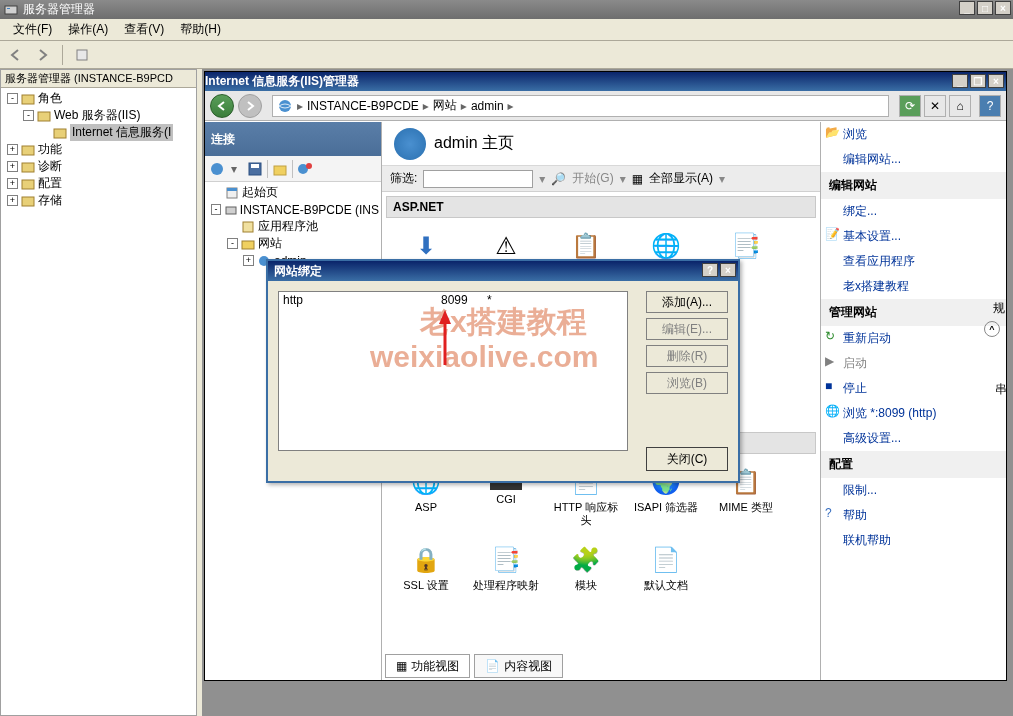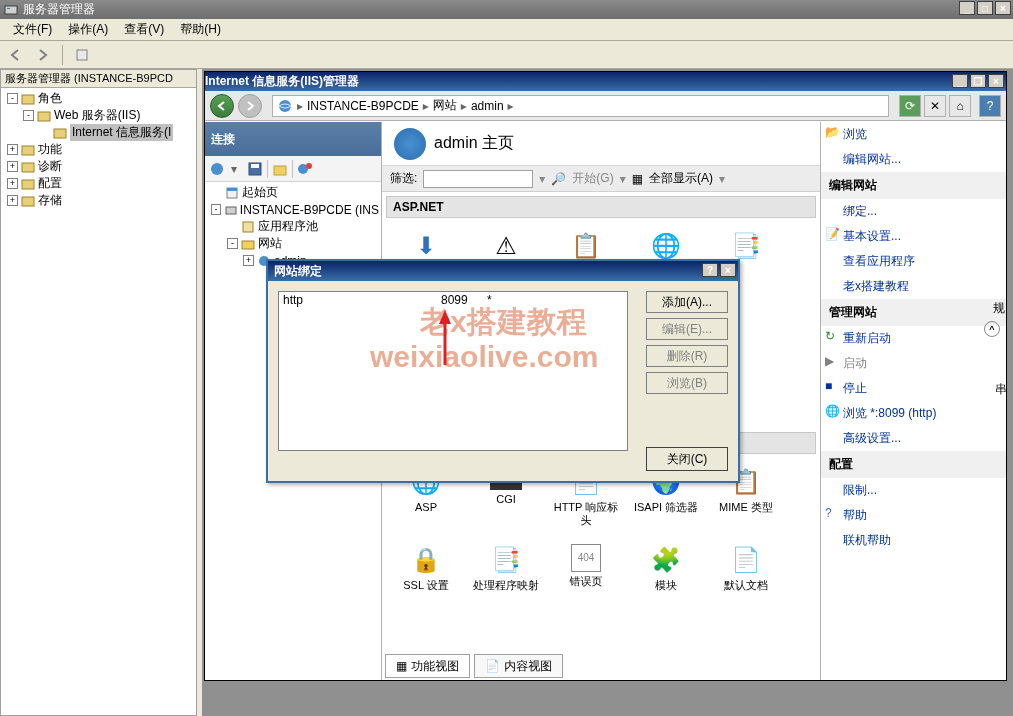--- a/index.html
+++ b/index.html
@@ -376,24 +376,20 @@
               </div>
               <div class="icon-cell">
                 <div class="ic" style="">🔒</div>
                 <div class="lbl">SSL 设置</div>
               </div>
               <div class="icon-cell">
                 <div class="ic" style="">📑</div>
                 <div class="lbl">处理程序映射</div>
               </div>
               <div class="icon-cell">
-                <div class="ic" style="border:1px solid #888;font-size:10px;width:30px;height:28px;line-height:28px;color:#888">404</div>
-                <div class="lbl">错误页</div>
-              </div>
-              <div class="icon-cell">
                 <div class="ic" style="">🧩</div>
                 <div class="lbl">模块</div>
               </div>
               <div class="icon-cell">
                 <div class="ic" style="">📄</div>
                 <div class="lbl">默认文档</div>
               </div>
             </div>
         </div>
 

